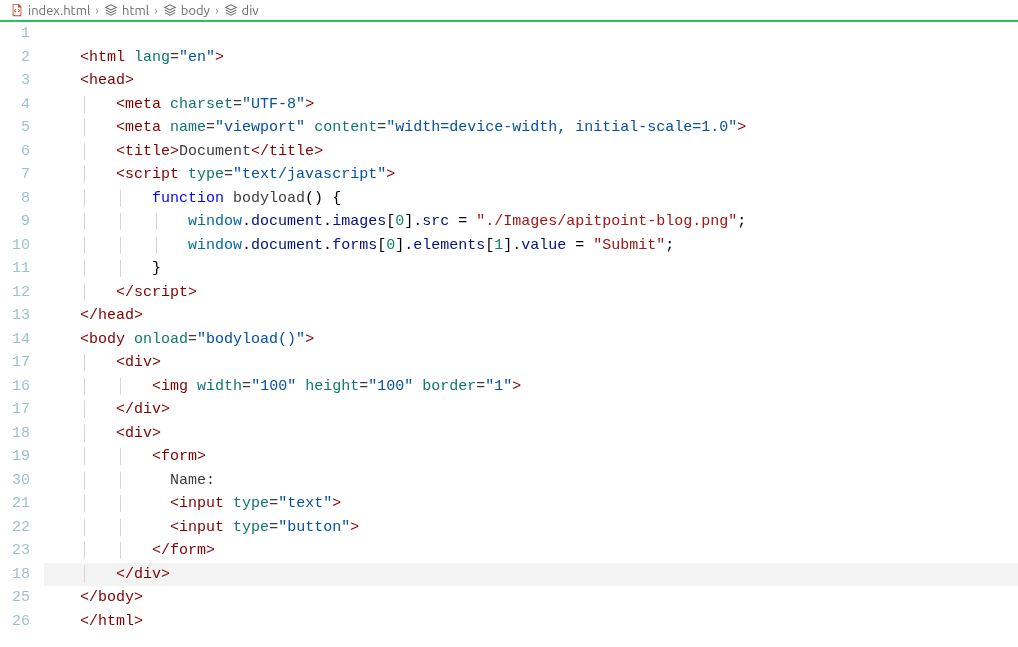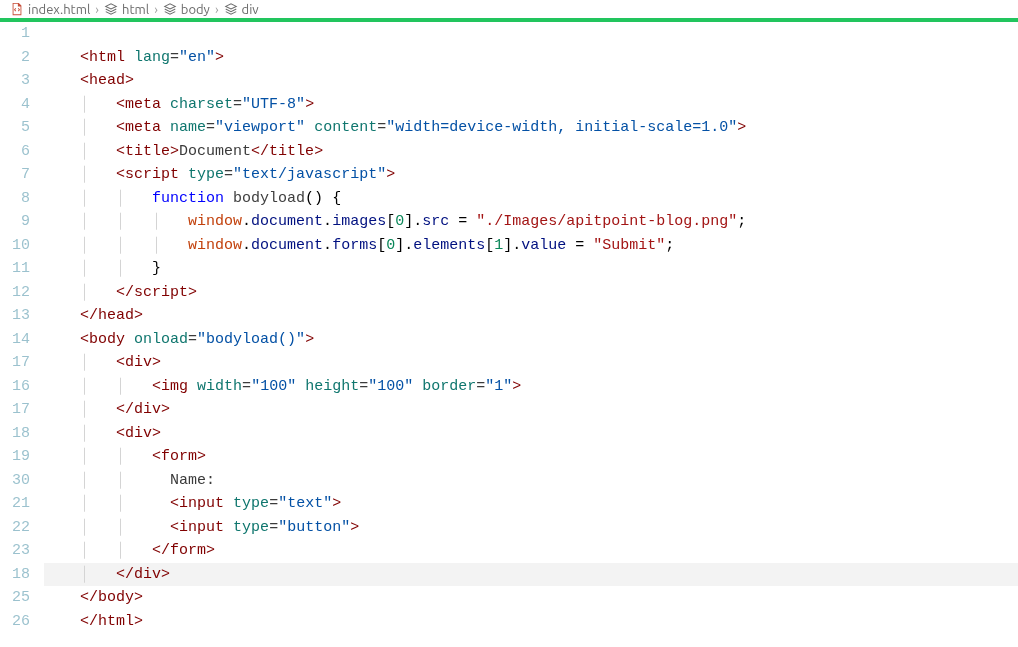--- a/index.html
+++ b/index.html
@@ -13,21 +13,21 @@
     overflow: hidden;
   }
   .breadcrumb {
     display: flex;
     align-items: center;
     height: 22px;
     padding: 0 10px;
     font-size: 13px;
     color: #6e6e6e;
     font-family: -apple-system, "Segoe UI", Ubuntu, sans-serif;
-    border-bottom: 4px solid #22c55e;
+    border-bottom: 2px solid #22c55e;
     gap: 4px;
   }
   .breadcrumb .bc-item { display: inline-flex; align-items: center; gap: 4px; cursor: pointer; color: #6c6c6c;}
   .breadcrumb .bc-sep { color: #a0a0a0; padding: 0 1px;}
   .bc-icon { display:inline-block; width:14px; height:14px; }
   .bc-file-icon { color:#c74e39; }
   .editor {
     display: flex;
     height: calc(647px - 22px);
   }
@@ -50,21 +50,21 @@
   .code .line { height: 23.5px; position: relative; }
   .line.highlight { background: #f3f3f3; }
   .guide { color: #d4d4d4; }
   .tag-bracket { color: #800000; }
   .tag-name { color: #800000; }
   .attr-name { color: #0f766e; }
   .attr-eq { color: #3b3b3b; }
   .attr-val { color: #0451a5; }
   .kw { color: #0000ff; }
   .fn { color: #404040; }
-  .var { color: #c2410c; }
+  .var { color: #0369a1; }
   .prop { color: #001080; }
   .num { color: #098658; }
   .str { color: #a31515; }
   .punc { color: #000000; }
   .txt { color: #3b3b3b; }
   svg { display:block; }
 </style>
 </head>
 <body>
 

